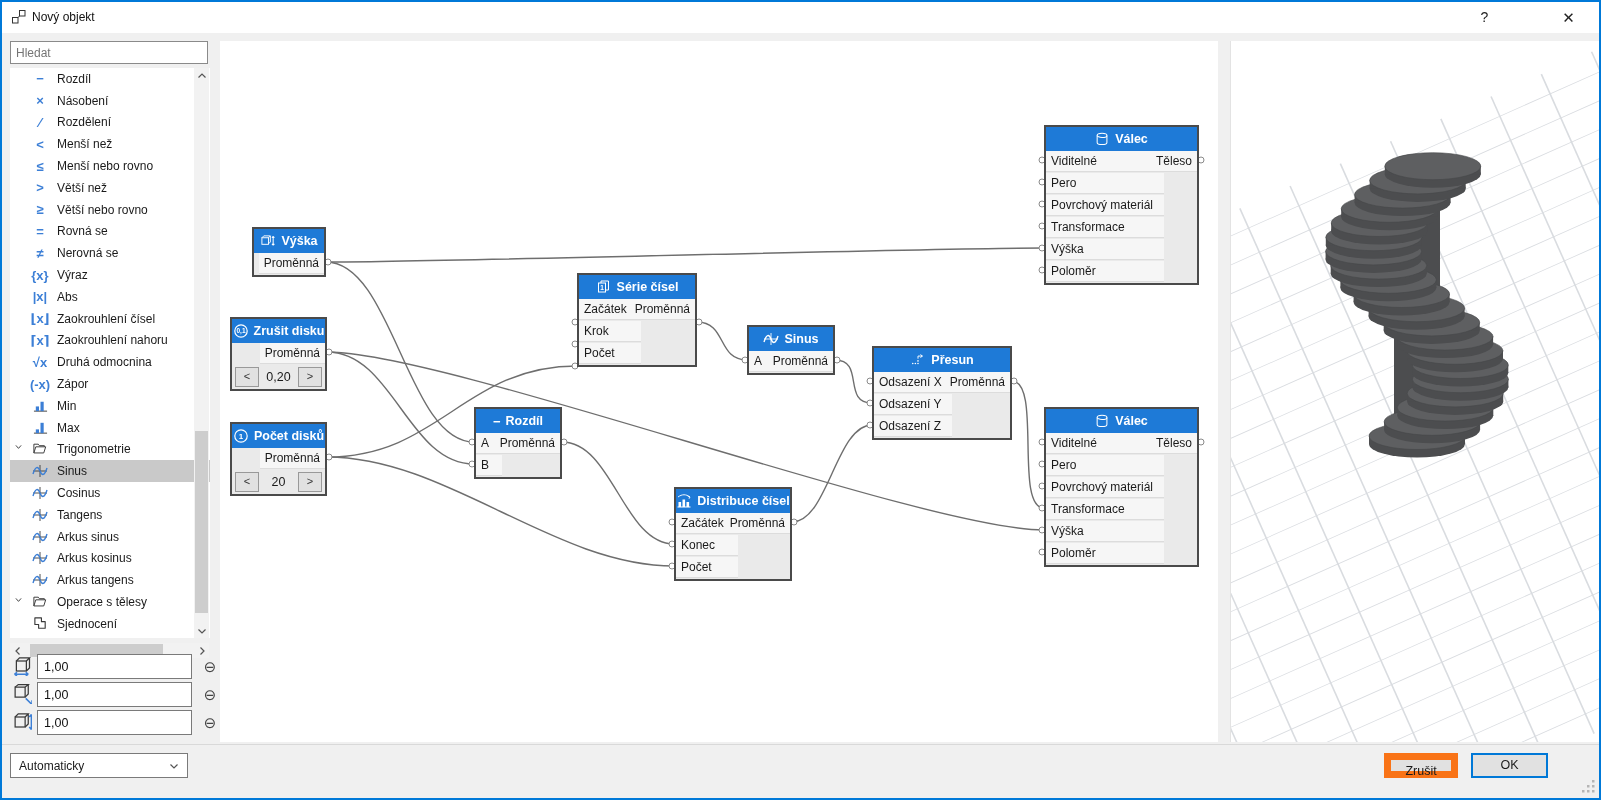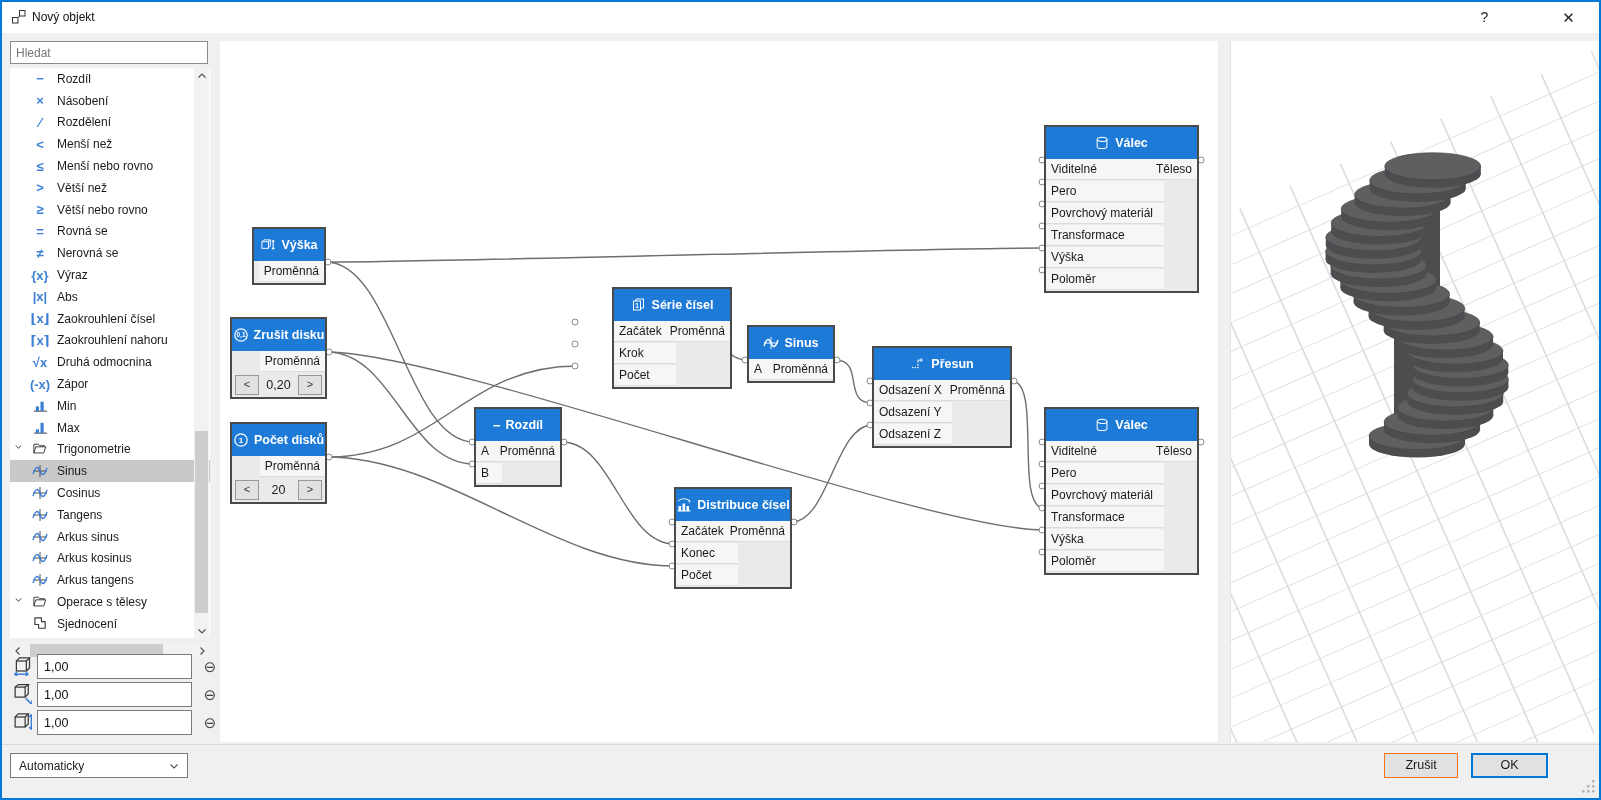--- a/index.html
+++ b/index.html
@@ -41,38 +41,38 @@
   .dim-btn{position:absolute;top:3px;width:20px;height:20px;text-align:center;line-height:19px;
            font-size:15px;color:#444;cursor:pointer;}
   .dim-minus{left:190px;} .dim-plus{left:216px;}
   
   #canvas{position:absolute;left:218px;top:39px;width:998px;height:701px;background:#fff;overflow:hidden;}
   #wires{position:absolute;left:0;top:0;}
   #preview{position:absolute;left:1228px;top:39px;width:371px;height:701px;background:#fff;
            border-left:1px solid #e3e3e3;overflow:hidden;}
   
   .node{position:absolute;border:2px solid #4a4a4a;background:#eaeaea;box-sizing:border-box;}
-  .node-header{height:32px;background:#1e7ad7;color:#fff;display:flex;align-items:center;
+  .node-header{height:24px;background:#1e7ad7;color:#fff;display:flex;align-items:center;
                justify-content:center;font-weight:600;font-size:12.5px;gap:5px;cursor:move;}
   .node-row{position:relative;height:22px;}
   .chip{position:absolute;top:0;height:21px;line-height:21px;background:#f6f6f6;
         border-bottom:1px solid #dcdcdc;padding:0 5px;box-sizing:border-box;white-space:nowrap;overflow:hidden;}
   .chip.in{left:0;}
   .chip.out{right:0;text-align:left;}
   .stepper{position:relative;height:24px;background:#eaeaea;display:flex;align-items:center;}
   .step-btn{width:22px;height:18px;margin:0 3px;background:#e1e1e1;border:1px solid #999;
             text-align:center;line-height:16px;font-size:11px;color:#333;cursor:pointer;}
   .step-val{flex:1;text-align:center;font-size:12.5px;}
   
   #footer-divider{position:absolute;left:0;right:0;top:742px;height:1px;background:#d9d9d9;}
   #mode-select{position:absolute;left:8px;top:751px;width:178px;height:25px;box-sizing:border-box;
                border:1px solid #7a7a7a;background:#fff;display:flex;align-items:center;
                padding:0 8px;cursor:pointer;justify-content:space-between;}
   .btn{position:absolute;top:751px;height:25px;box-sizing:border-box;background:#e1e1e1;
-       border:1px solid #f97316;text-align:center;line-height:23px;font-size:12.5px;cursor:pointer;}
+       border:7px solid #f97316;text-align:center;line-height:23px;font-size:12.5px;cursor:pointer;}
   #cancel-btn{left:1382px;width:74px;}
   #ok-btn{left:1469px;width:77px;border:2px solid #0078d7;line-height:21px;}
   #resize-grip{position:absolute;right:3px;top:778px;width:14px;height:14px;}
   svg{display:block;}
 </style>
 </head>
 <body>
 
 <div id="win">
   <div id="titlebar">
@@ -475,21 +475,21 @@
         </div>
         <div class="node-row">
           <span class="chip out">Proměnná</span>
         </div>
         <div class="stepper">
           <span class="step-btn">&lt;</span>
           <span class="step-val">20</span>
           <span class="step-btn">&gt;</span>
         </div>
       </div>
-      <div class="node" style="left: 357px; top: 246px; width: 120px; margin-left: 35px;">
+      <div class="node" style="left: 357px; top: 232px; width: 120px;">
         <div class="node-header">
           <span style="display:inline-flex">
             <svg width="16" height="16" viewBox="0 0 16 16" fill="none">
               <rect x="2.5" y="4" width="7" height="9" stroke="#fff"></rect>
               <path d="M5 4V2H12.5V11H9.5" stroke="#fff"></path>
               <text x="6" y="11" font-size="6.5" fill="#fff" text-anchor="middle" font-family="Liberation Sans,sans-serif">1</text>
             </svg>
           </span>
           <span>Série čísel</span>
         </div>

